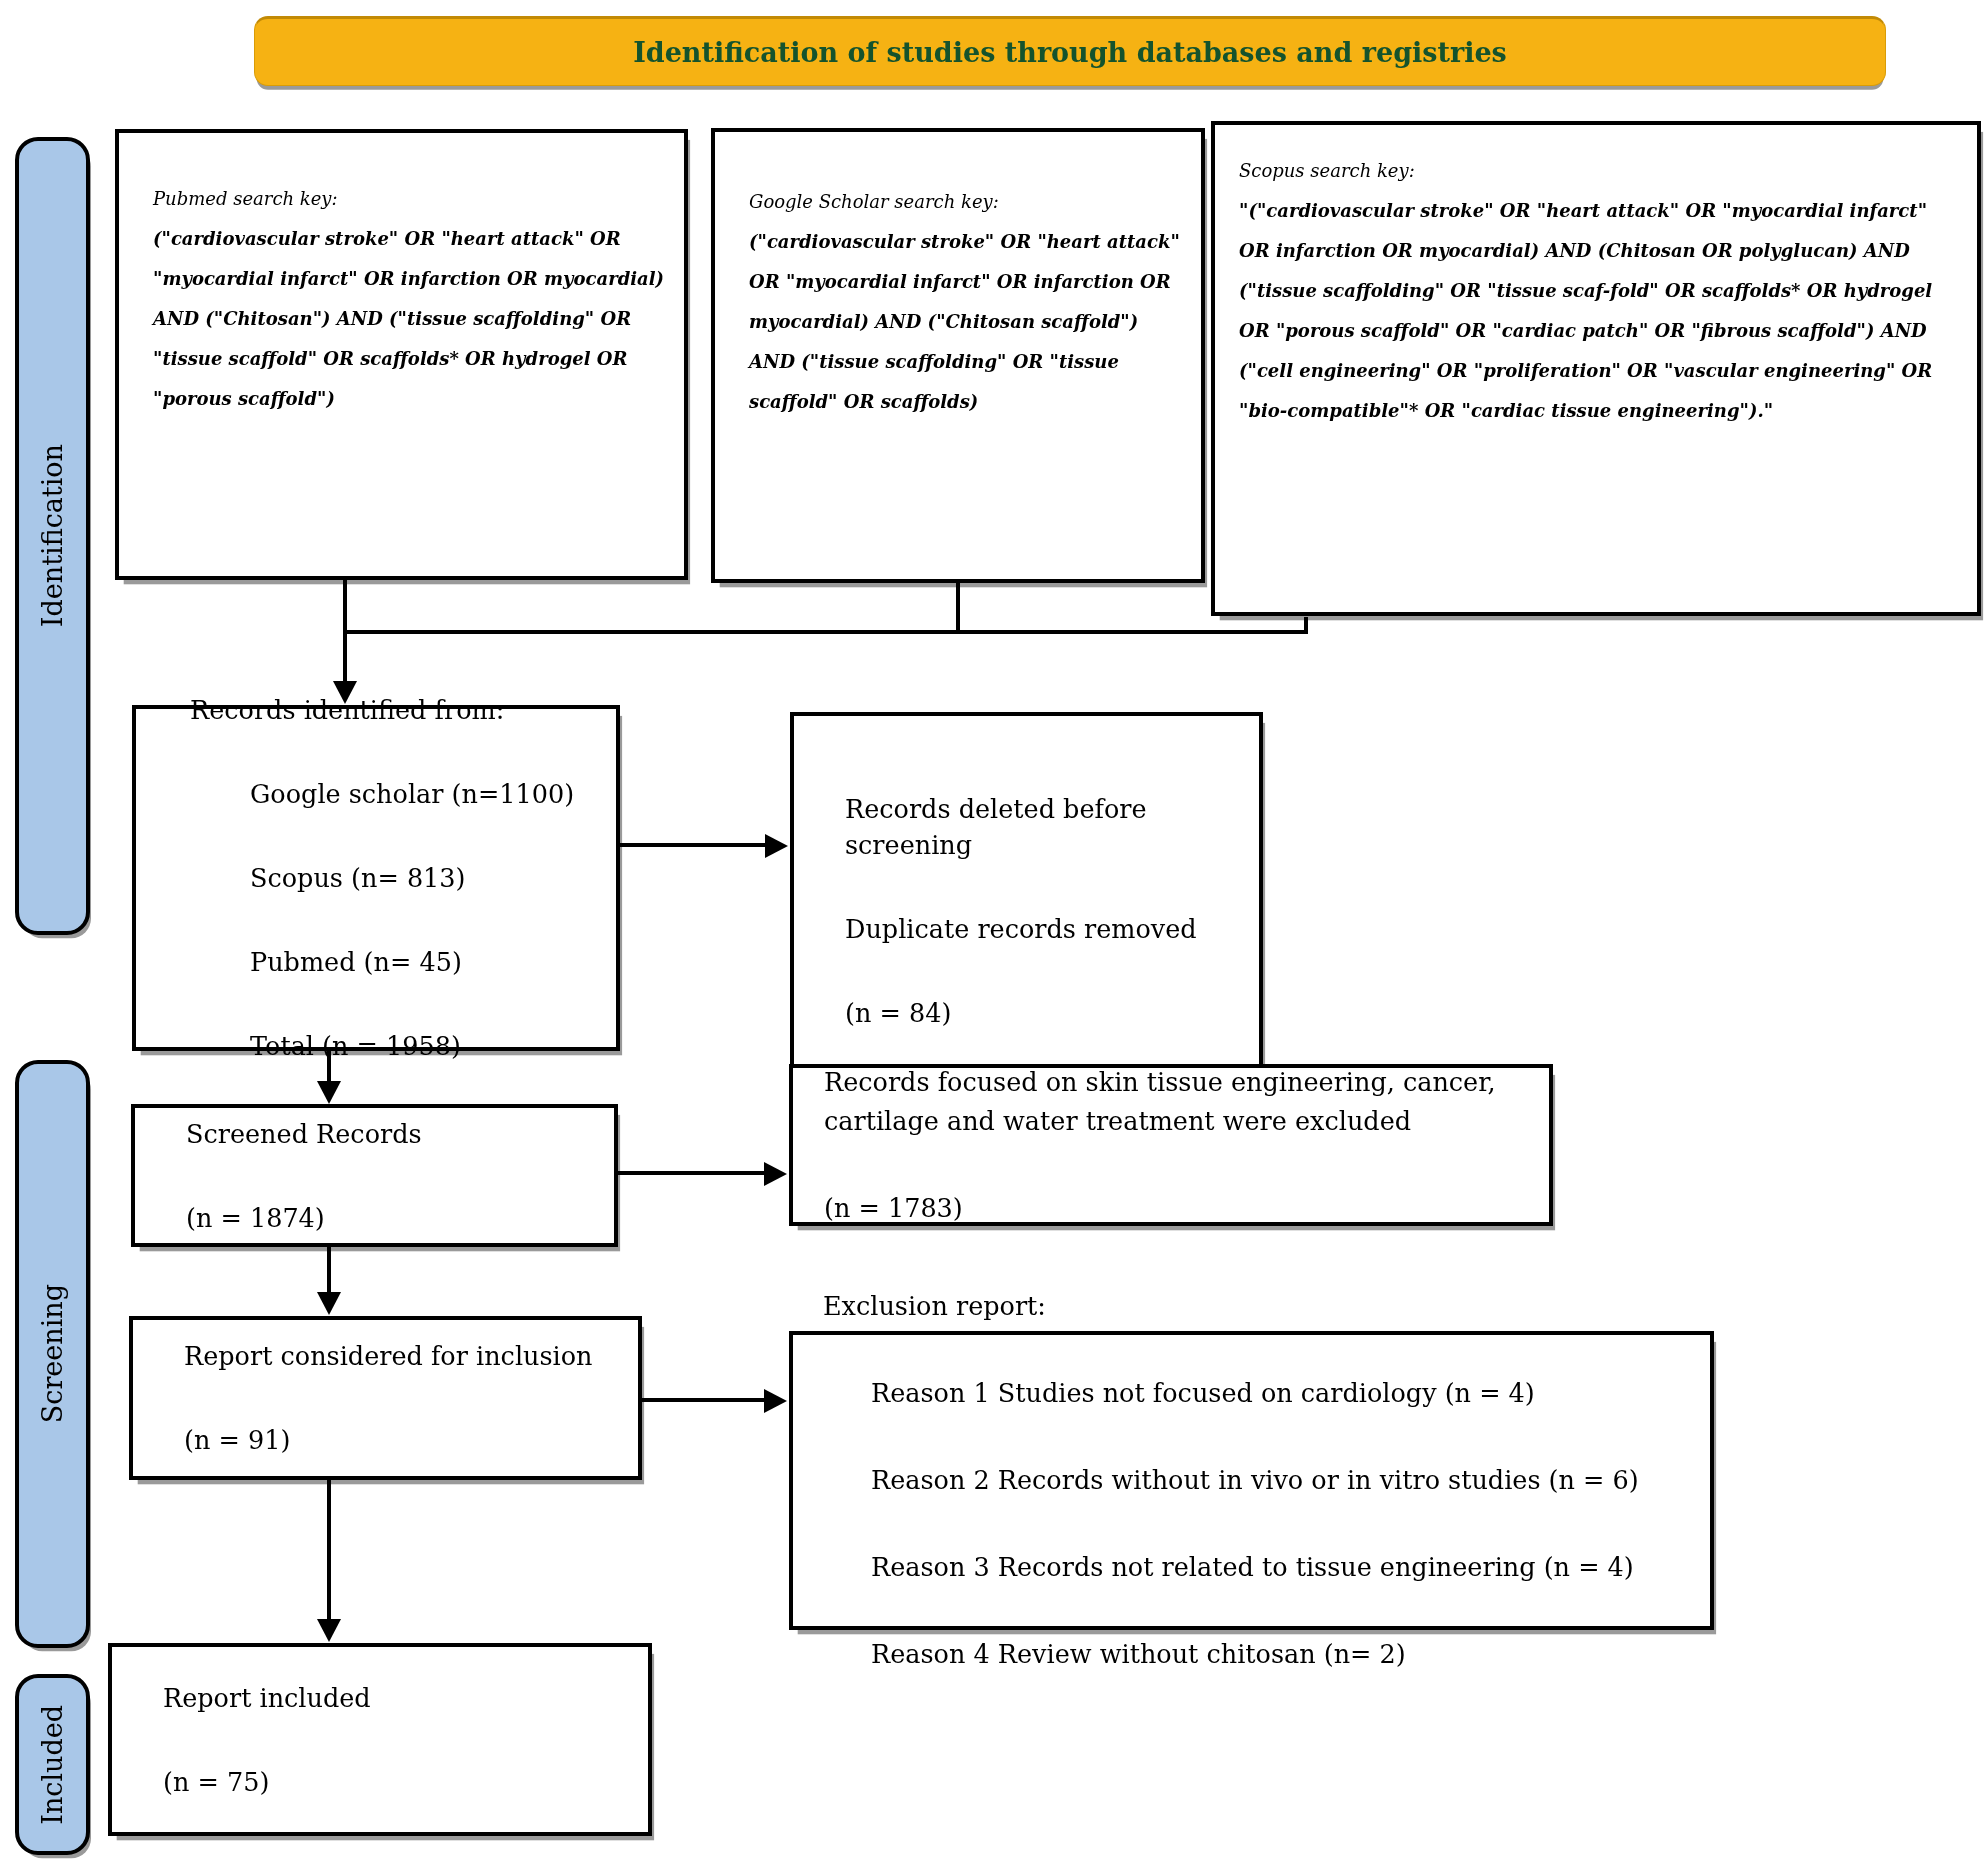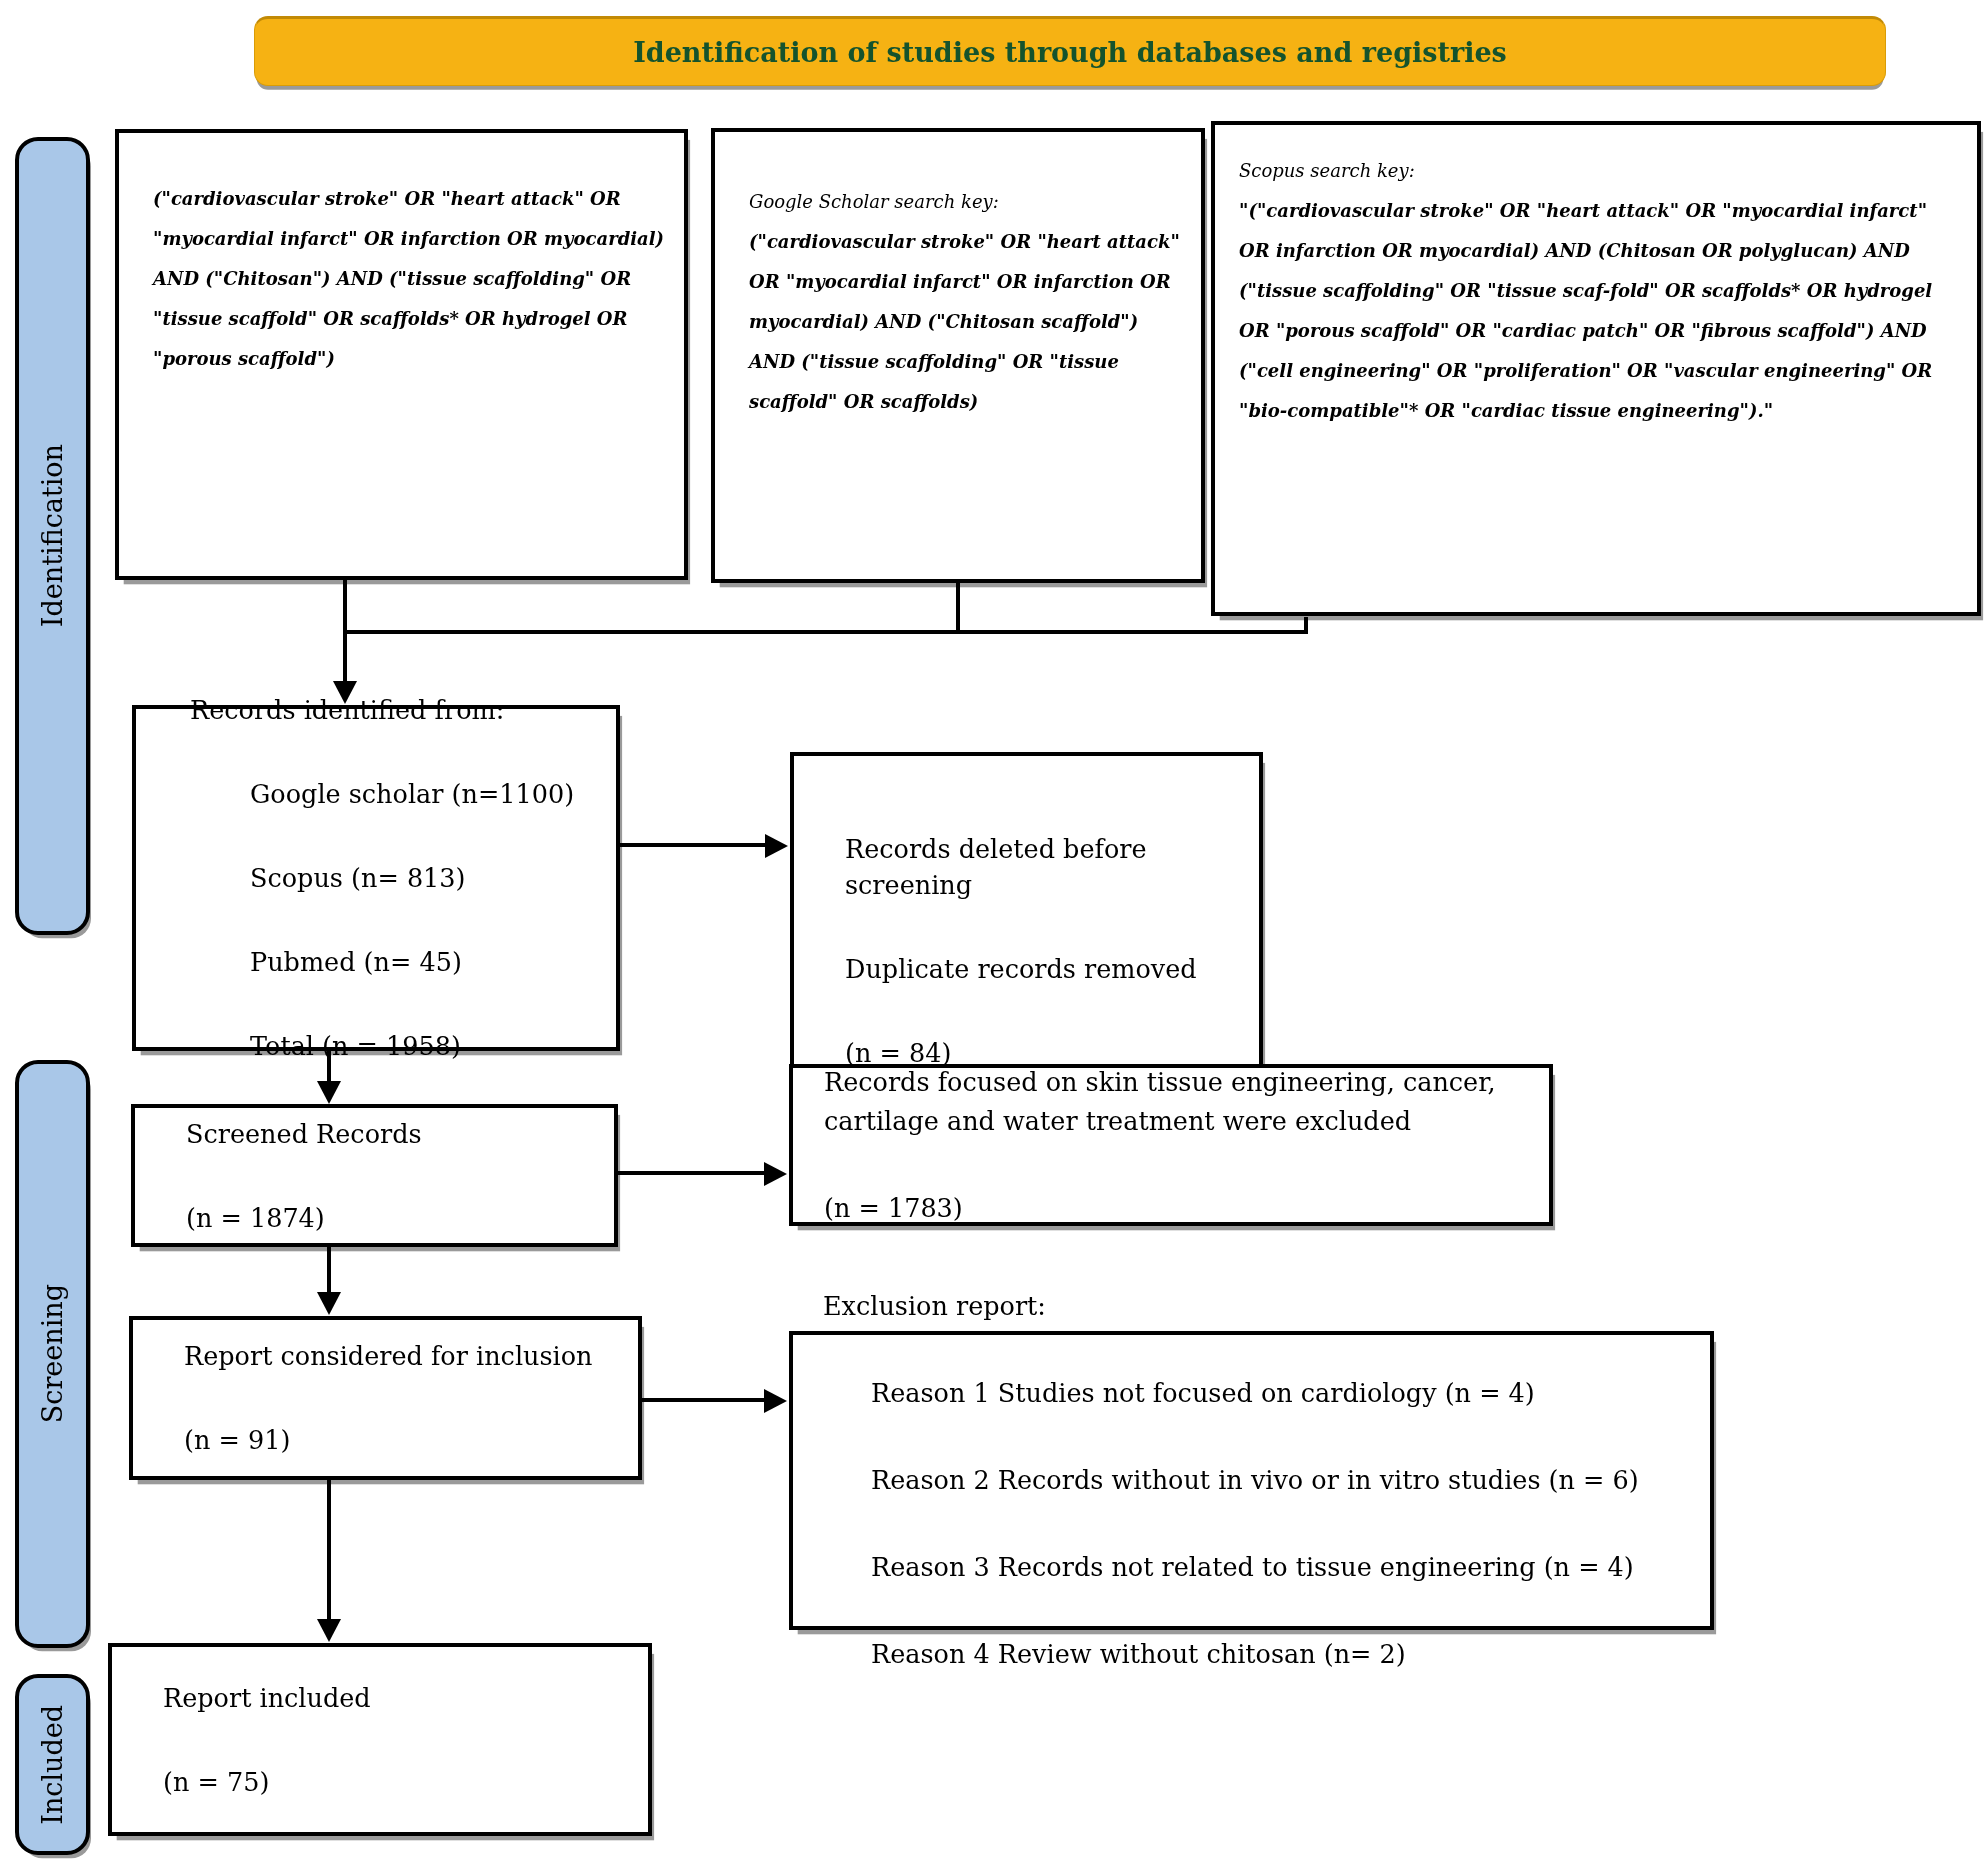--- a/index.html
+++ b/index.html
@@ -111,20 +111,21 @@
     <span class="stage-label">Identification</span>
   </div>
   <div class="stage" style="top:1060px;height:588px;">
     <span class="stage-label">Screening</span>
   </div>
   <div class="stage" style="top:1674px;height:181px;">
     <span class="stage-label">Included</span>
   </div>
 
   <div class="sbox" style="left:115px;top:129px;width:573px;height:451px;padding:46px 15px 0 34px;">
+    <span class="sbox-title">Pubmed search key:</span>
     <span class="sbox-query">("cardiovascular stroke" OR "heart attack" OR "myocardial infarct" OR infarction OR myocardial) AND ("Chitosan") AND ("tissue scaffolding" OR "tissue scaffold" OR scaffolds* OR hydrogel OR "porous scaffold")</span>
   </div>
   <div class="sbox" style="left:711px;top:128px;width:494px;height:455px;padding:50px 13px 0 34px;">
     <span class="sbox-title">Google Scholar search key:</span>
     <span class="sbox-query">("cardiovascular stroke" OR "heart attack" OR "myocardial infarct" OR infarction OR myocardial) AND ("Chitosan scaffold") AND ("tissue scaffolding" OR "tissue scaffold" OR scaffolds)</span>
   </div>
   <div class="sbox" style="left:1211px;top:121px;width:770px;height:495px;padding:26px 15px 0 24px;">
     <span class="sbox-title">Scopus search key:</span>
     <span class="sbox-query">"("cardiovascular stroke" OR "heart attack" OR "myocardial infarct" OR infarction OR myocardial) AND (Chitosan OR polyglucan) AND ("tissue scaffolding" OR "tissue scaf-fold" OR scaffolds* OR hydrogel OR "porous scaffold" OR "cardiac patch" OR "fibrous scaffold") AND ("cell engineering" OR "proliferation" OR "vascular engineering" OR "bio-compatible"* OR "cardiac tissue engineering")."</span>
   </div>
@@ -139,21 +140,21 @@
     <div>Records identified from:</div>
     <div class="indent">Google scholar (n=1100)</div>
     <div class="indent">Scopus (n= 813)</div>
     <div class="indent">Pubmed (n= 45)</div>
     <div class="indent">Total (n = 1958)</div>
   </div>
 
   <div class="line" style="left:620px;top:843px;width:147px;height:3.8px;"></div>
   <div class="arrow-right" style="left:765px;top:834px;"></div>
 
-  <div class="fbox" style="left:790px;top:752px;width:473px;height:398px;padding-left:51px;padding-right:20.6px;">
+  <div class="fbox" style="left:790px;top:712px;width:473px;height:398px;padding-left:51px;padding-right:20.6px;">
     <div>Records deleted before screening</div>
     <div>Duplicate records removed</div>
     <div>(n = 84)</div>
   </div>
 
   <div class="line" style="left:327px;top:1050px;width:3.8px;height:31px;"></div>
   <div class="arrow-down" style="left:317px;top:1081px;"></div>
 
   <div class="fbox" style="left:131px;top:1104px;width:487px;height:143px;padding-left:51px;">
     <div>Screened Records</div>

